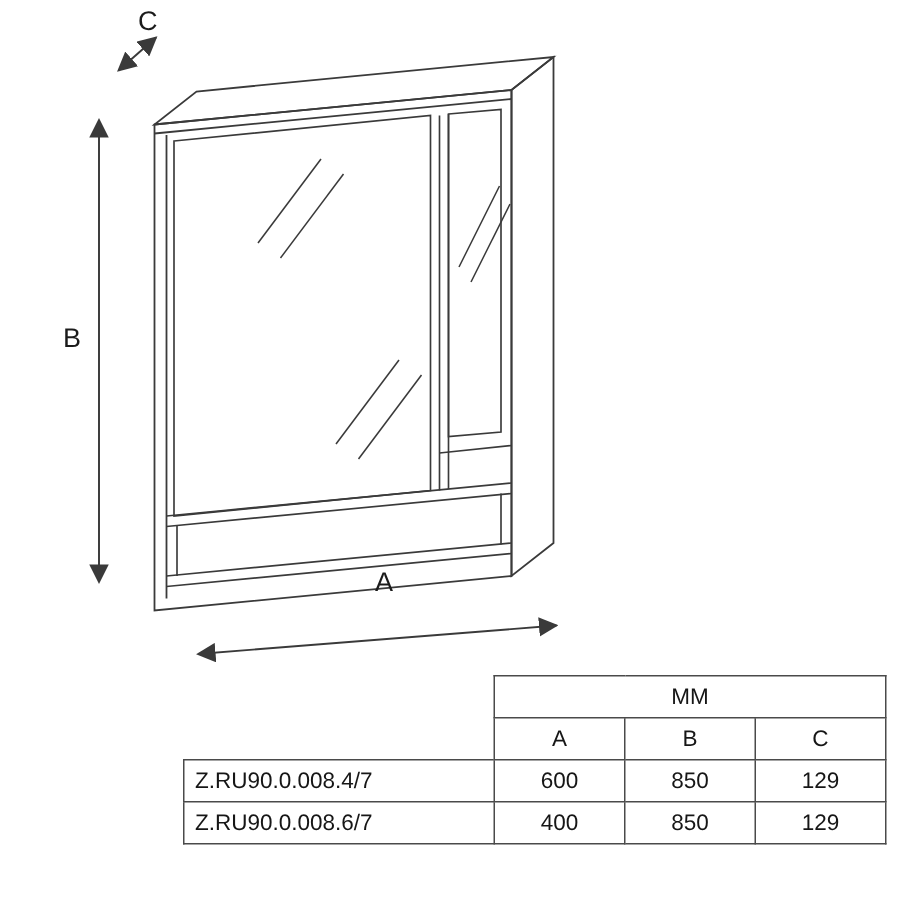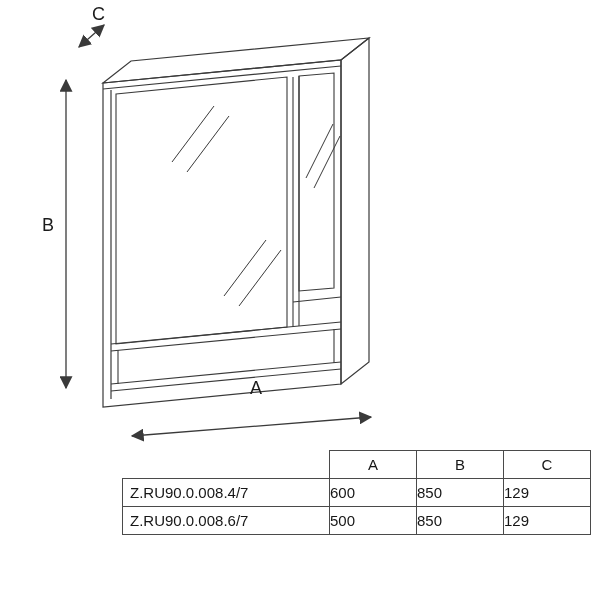--- a/index.html
+++ b/index.html
@@ -15,21 +15,21 @@
   table.spec{
     position:absolute;left:122px;top:450px;border-collapse:collapse;
     table-layout:fixed;font-size:15px;color:#161616;
   }
   table.spec td, table.spec th{
     border:1px solid #4a4a4a;height:28px;font-weight:normal;
     padding:0;box-sizing:border-box;background:#fff;
   }
   table.spec td.nob{border:none;background:transparent;}
   table.spec .model{width:207px;text-align:left;padding-left:7px;margin-top:20px;}
-  table.spec .num{width:87px;}
+  table.spec .num{width:87px;text-align:center;}
   table.spec .hdr{text-align:center;}
 </style>
 </head>
 <body>
 
 <div class="page">
 
   <svg class="drawing-layer" width="600" height="600" viewBox="0 0 600 600" xmlns="http://www.w3.org/2000/svg">
     <defs>
       <marker id="arr" viewBox="0 0 10 10" refX="9" refY="5" markerWidth="10" markerHeight="10" orient="auto-start-reverse">
@@ -90,32 +90,36 @@
   </svg>
 
   <span class="dim-label" style="left:92px;top:5px;">C</span>
   <span class="dim-label" style="left:42px;top:216px;">B</span>
   <span class="dim-label" style="left:250px;top:379px;">A</span>
 
   <table class="spec">
     <tbody>
       <tr>
         <td class="nob"></td>
+        <th class="hdr" colspan="3">MM</th>
+      </tr>
+      <tr>
+        <td class="nob"></td>
         <th class="num hdr">A</th>
         <th class="num hdr">B</th>
         <th class="num hdr">C</th>
       </tr>
       <tr>
         <td class="model">Z.RU90.0.008.4/7</td>
         <td class="num">600</td>
         <td class="num">850</td>
         <td class="num">129</td>
       </tr>
       <tr>
         <td class="model">Z.RU90.0.008.6/7</td>
-        <td class="num">500</td>
+        <td class="num">400</td>
         <td class="num">850</td>
         <td class="num">129</td>
       </tr>
     </tbody>
   </table>
 
 </div>
 
 </body></html>

